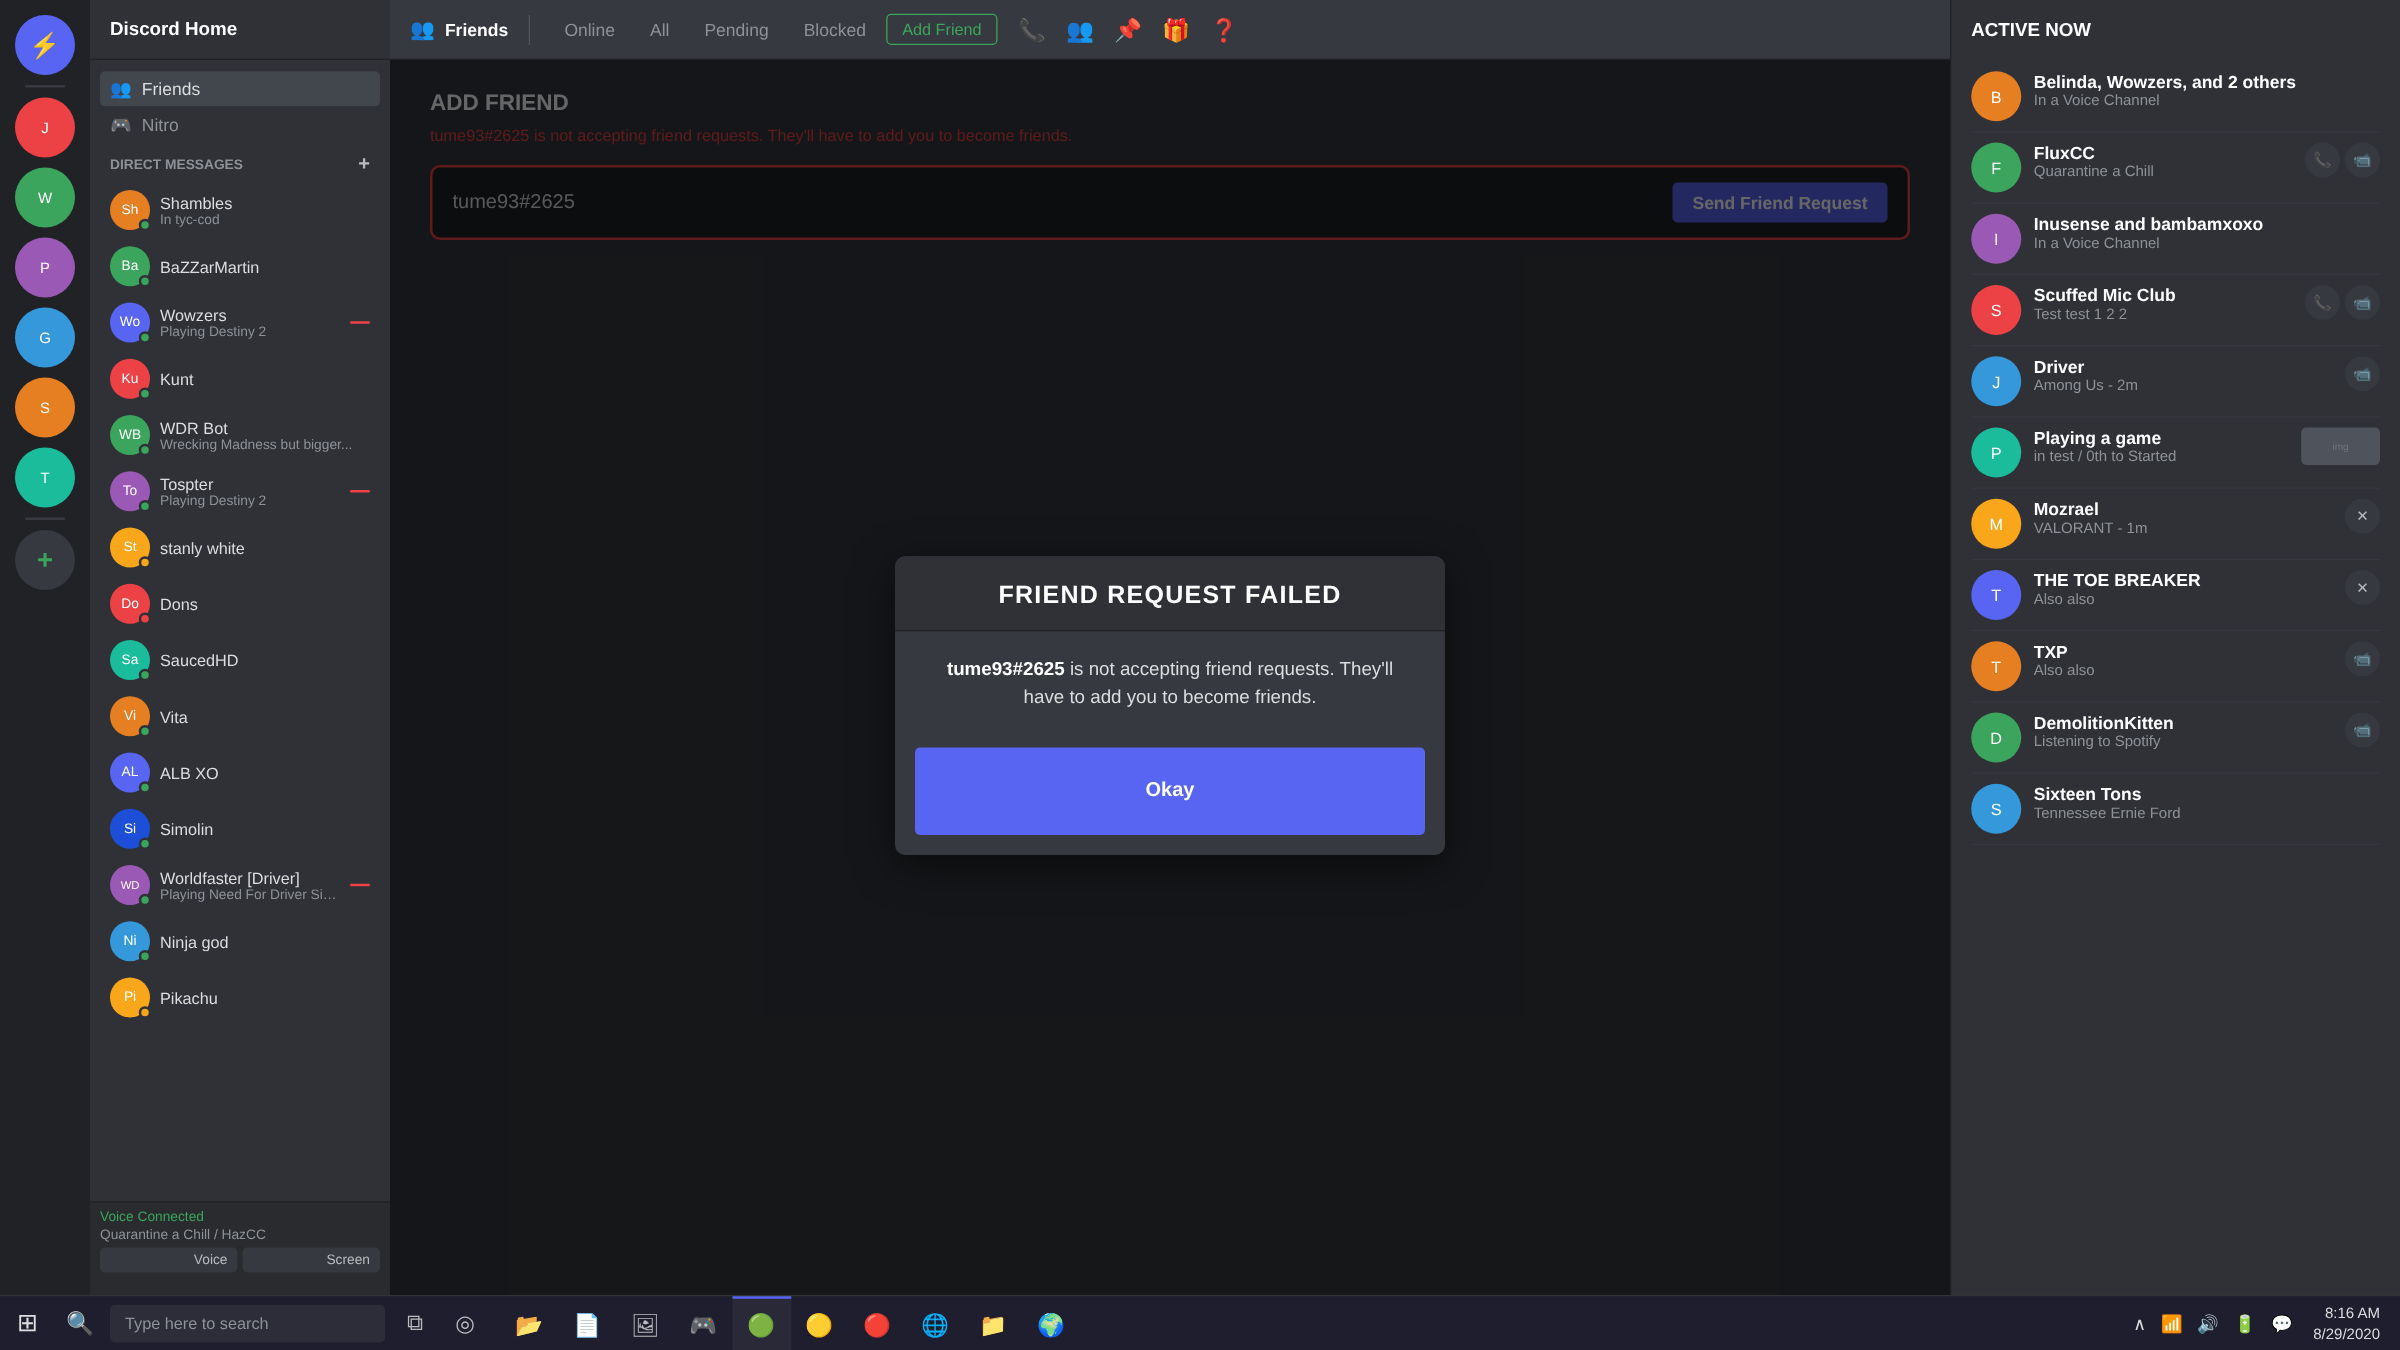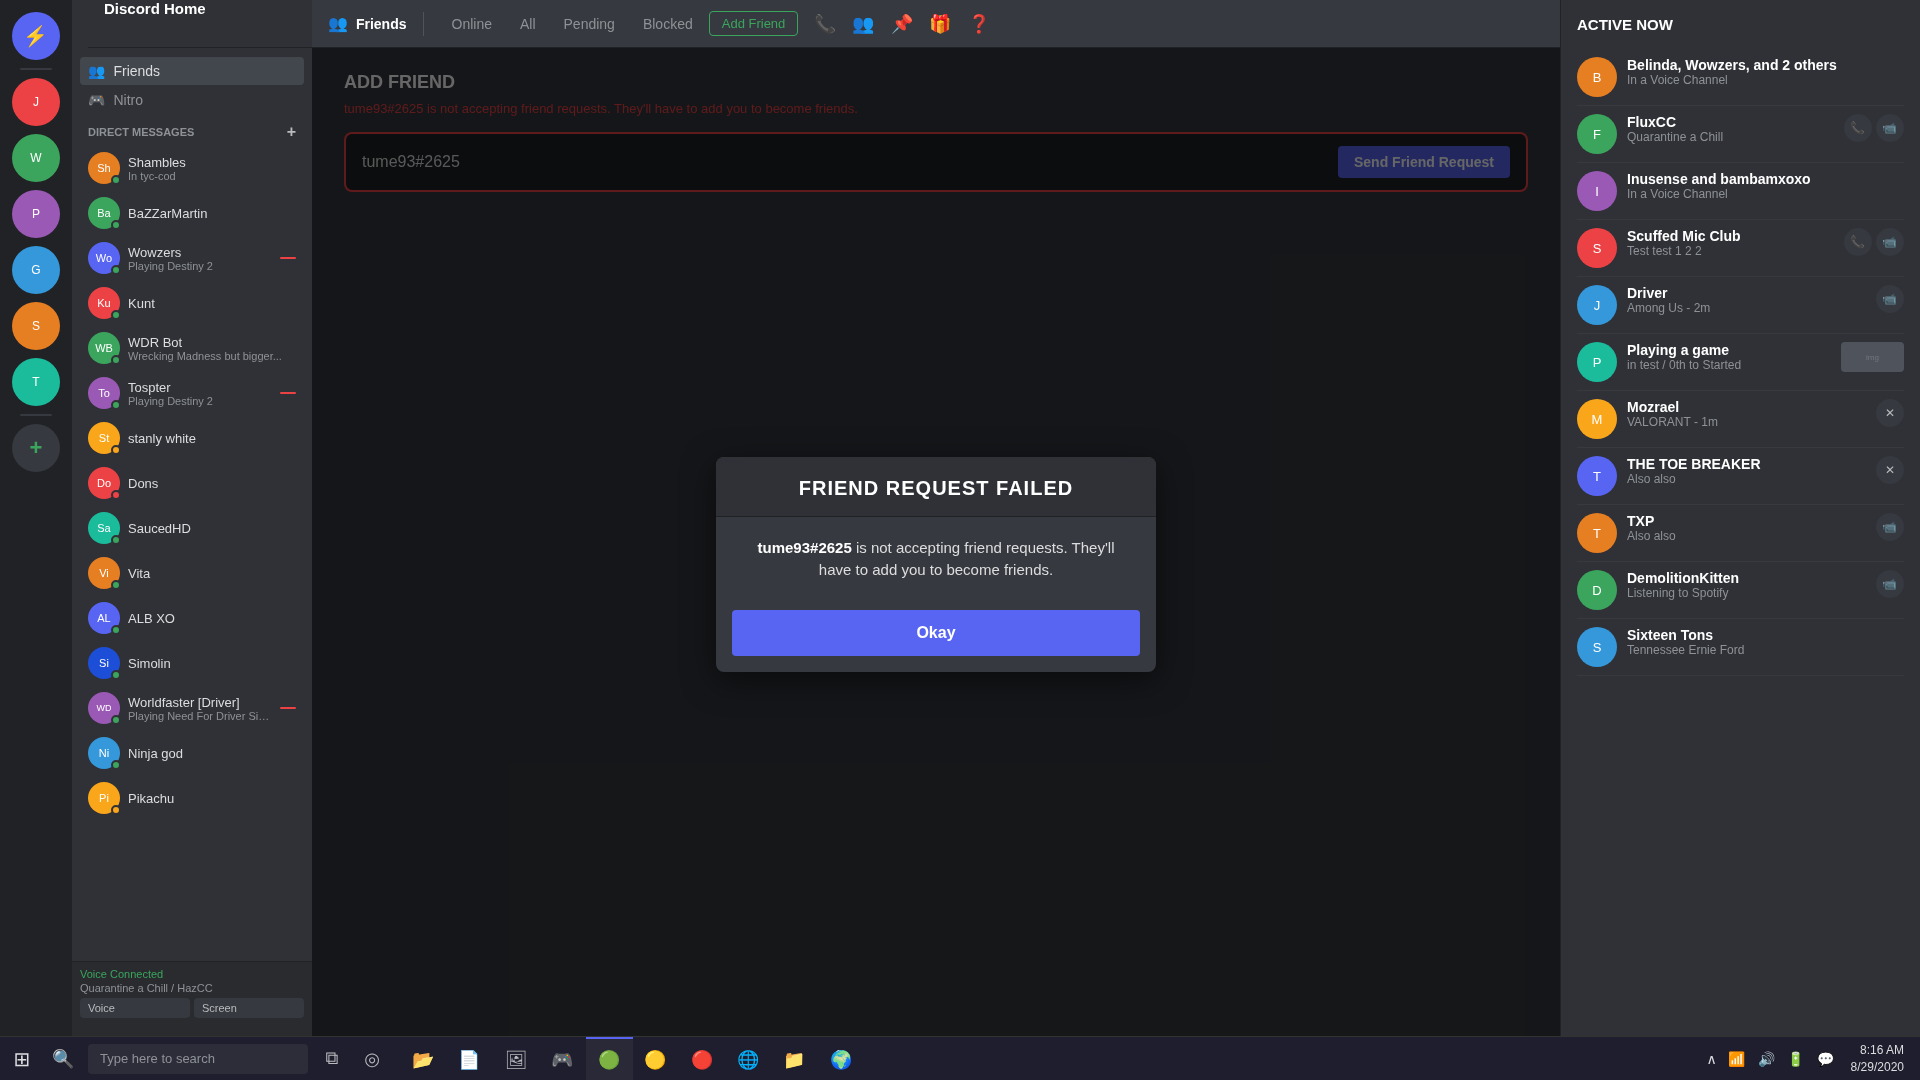--- a/index.html
+++ b/index.html
@@ -76,26 +76,25 @@
       background: #2f3136;
       display: flex;
       flex-direction: column;
       flex-shrink: 0;
     }
     #sidebar-header {
       height: 48px;
       background: #2f3136;
       border-bottom: 1px solid #202225;
       display: flex;
-      align-items: flex-start;
+      align-items: center;
       padding: 0 16px;
       font-weight: 600;
       font-size: 15px;
       color: #fff;
-      margin-left: 16px;
     }
     #sidebar-body {
       flex: 1;
       overflow-y: auto;
       padding: 8px 0;
     }
     .sidebar-section-label {
       font-size: 11px;
       font-weight: 700;
       text-transform: uppercase;
@@ -243,21 +242,21 @@
     }
     .vb-btn {
       flex: 1;
       background: #36393f;
       border: none;
       border-radius: 4px;
       color: #b9bbbe;
       font-size: 11px;
       padding: 4px 8px;
       cursor: pointer;
-      text-align: left;
+      text-align: right;
     }
 
     
     #main {
       flex: 1;
       display: flex;
       flex-direction: column;
       background: #36393f;
       overflow: hidden;
     }
@@ -495,21 +494,21 @@
     }
     .modal-footer {
       padding: 8px 16px 16px;
     }
     .modal-btn-okay {
       width: 100%;
       background: #5865f2;
       color: #fff;
       border: none;
       border-radius: 4px;
-      padding: 14px;
+      padding: 26px;
       font-size: 16px;
       font-weight: 600;
       cursor: pointer;
     }
 
     
     #taskbar {
       position: fixed;
       bottom: 0;
       left: 0;

